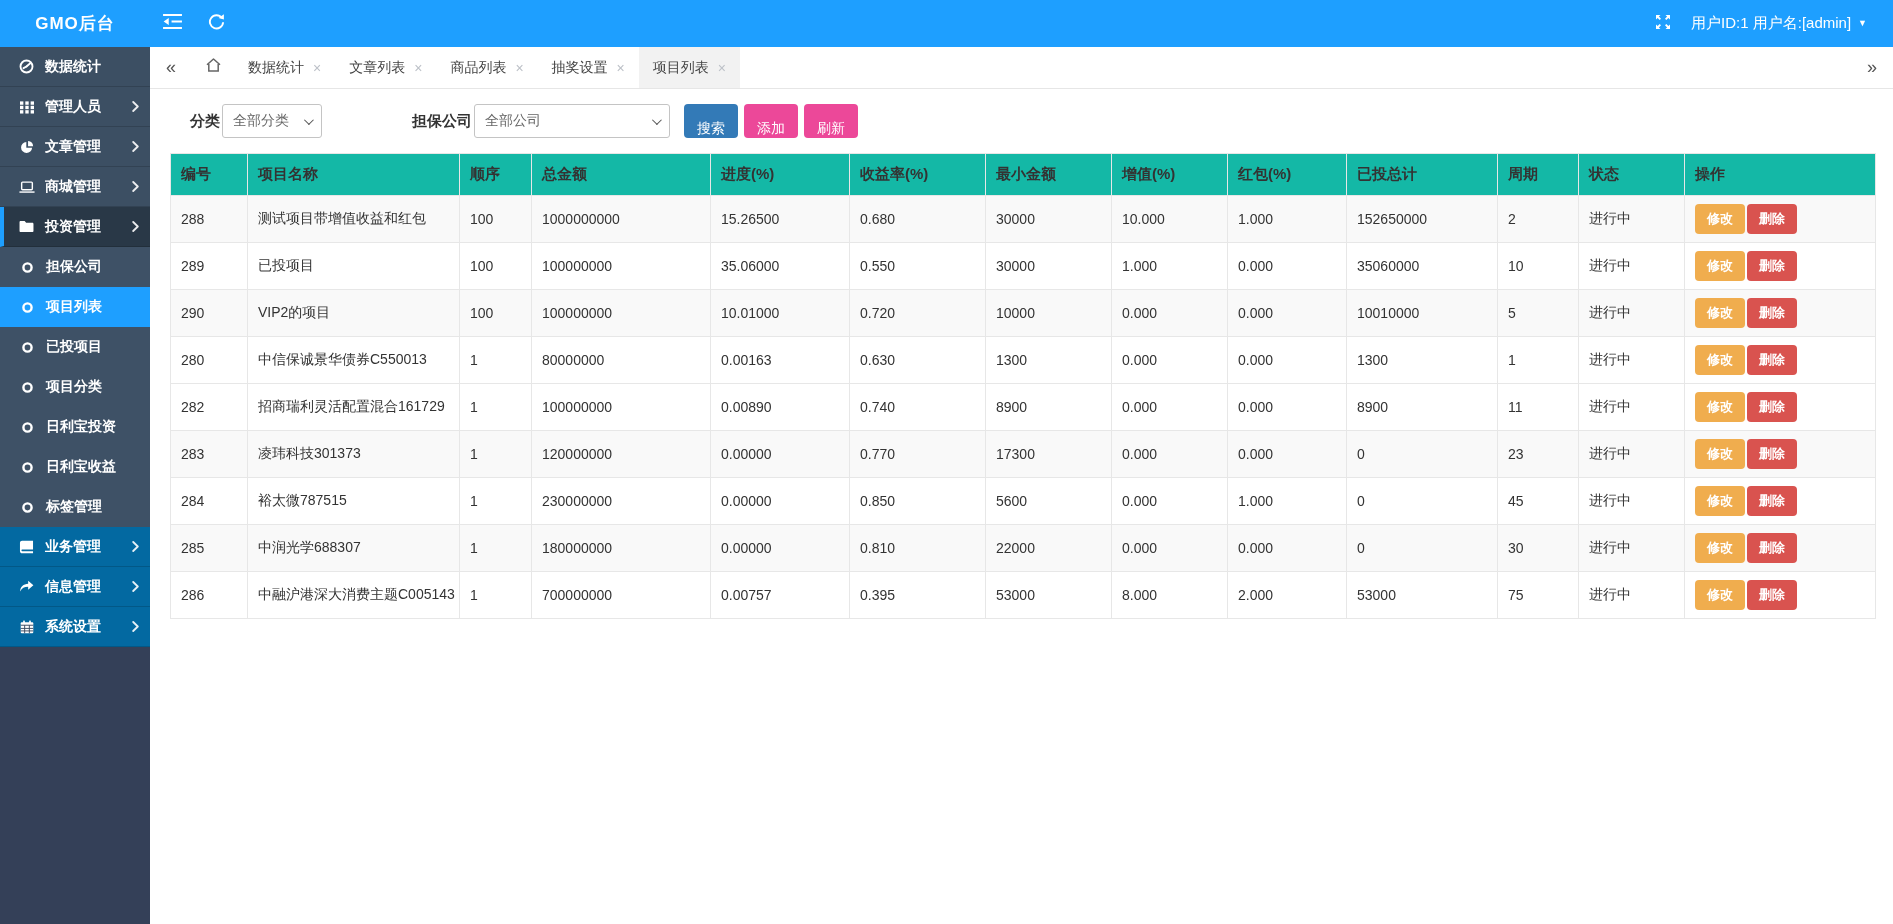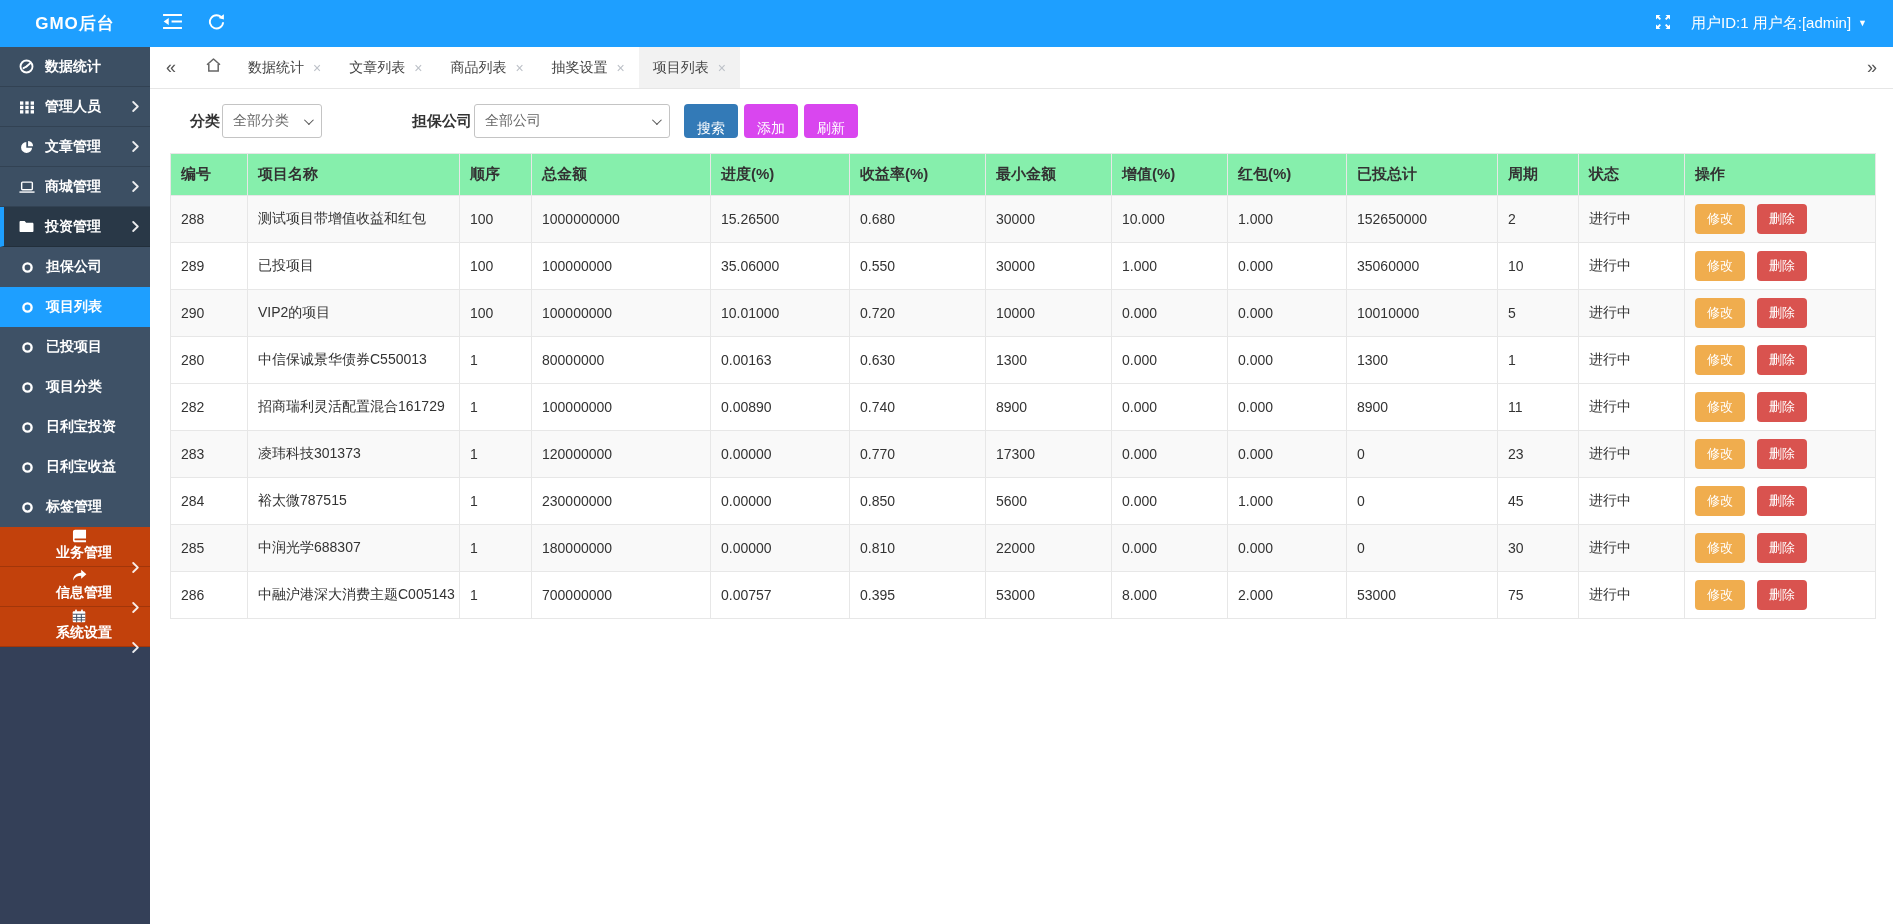--- a/index.html
+++ b/index.html
@@ -14,21 +14,21 @@
     color:#fff; font-size:17px; font-weight:600; letter-spacing:1px; }
   .hbtn { width:44px; display:flex; align-items:center; justify-content:center; cursor:pointer; }
   .header-right { margin-left:auto; display:flex; align-items:center; padding-right:26px; gap:20px; }
   .user { color:#fff; font-size:15px; display:flex; align-items:center; gap:7px; cursor:pointer; }
   .user .caret { font-size:9px; line-height:1; }
 
   
   .sidebar { position:absolute; top:47px; left:0; bottom:0; width:150px; background:#344058; }
   .snav { height:40px; display:flex; align-items:center; padding-left:18px; color:#fff;
     font-size:14px; cursor:pointer; background:#3C4F63; border-bottom:1px solid rgba(0,0,0,.16); }
-  .snav.lower { background:#c2410c;flex-direction:column; }
+  .snav.lower { background:#0369a1; }
   .snav.expanded { background:#293847; border-left:4px solid #1E9FFF; padding-left:14px; }
   .snav .icon, .ssub .icon { width:17px; height:17px; display:flex; align-items:center;
     justify-content:center; margin-right:10px; flex:0 0 auto; }
   .snav .lbl, .ssub .lbl { font-weight:600; white-space:nowrap; }
   .snav .chev { margin-left:auto; margin-right:11px; display:flex; opacity:.9; }
   .subnav { background:#3E5166; }
   .ssub { height:40px; display:flex; align-items:center; padding-left:19px; color:#fff;
     font-size:14px; cursor:pointer; }
   .ssub.active { background:#1E9FFF; }
 
@@ -52,32 +52,32 @@
     display:flex; align-items:center; padding:0 10px; font-size:14px; color:#666;
     cursor:pointer; margin-left:2px; }
   .select .vchev { width:7px; height:7px; border-right:1.6px solid #555;
     border-bottom:1.6px solid #555; transform:rotate(45deg) translateY(-2px);
     margin-left:auto; flex:0 0 auto; }
   .select.cat { width:100px; }
   .select.comp { width:196px; }
   .fbtn { height:34px; border:none; border-radius:4px; color:#fff; font-size:14px;
     padding:16px 13px; margin-left:6px; cursor:pointer; font-family:inherit; }
   .fbtn.search { background:#337AB7; margin-left:14px; }
-  .fbtn.add, .fbtn.refresh { background:#d946ef; }
+  .fbtn.add, .fbtn.refresh { background:#ec4899; }
 
   
   .table-wrap { padding:0 18px 0 20px; }
   table { border-collapse:collapse; table-layout:fixed; width:1705px; }
   th, td { border:1px solid #E7E7E7; text-align:left; padding:0 8px 0 10px;
     font-size:14px; color:#333; overflow:hidden; white-space:nowrap; }
-  th { height:42px; font-size:15px; font-weight:700; background:#86efac; }
+  th { height:42px; font-size:15px; font-weight:700; background:#14b8a6; }
   td { height:47px; background:#fff; }
   tr.odd td { background:#F9F9F9; }
   .abtn { display:inline-block; padding:6px 12px; border-radius:4px; color:#fff;
-    font-size:13px; margin-right:12px; cursor:pointer; }
+    font-size:13px; margin-right:2px; cursor:pointer;font-weight:bold; }
   .abtn.edit { background:#F0AD4E; }
   .abtn.del { background:#D9534F; }
 </style>
 </head>
 <body>
 
 <div class="header">
   <div class="logo">GMO后台</div>
   <div class="hbtn">
     <span class="icon-slot"><svg width="21" height="17" viewBox="0 0 22 18">

